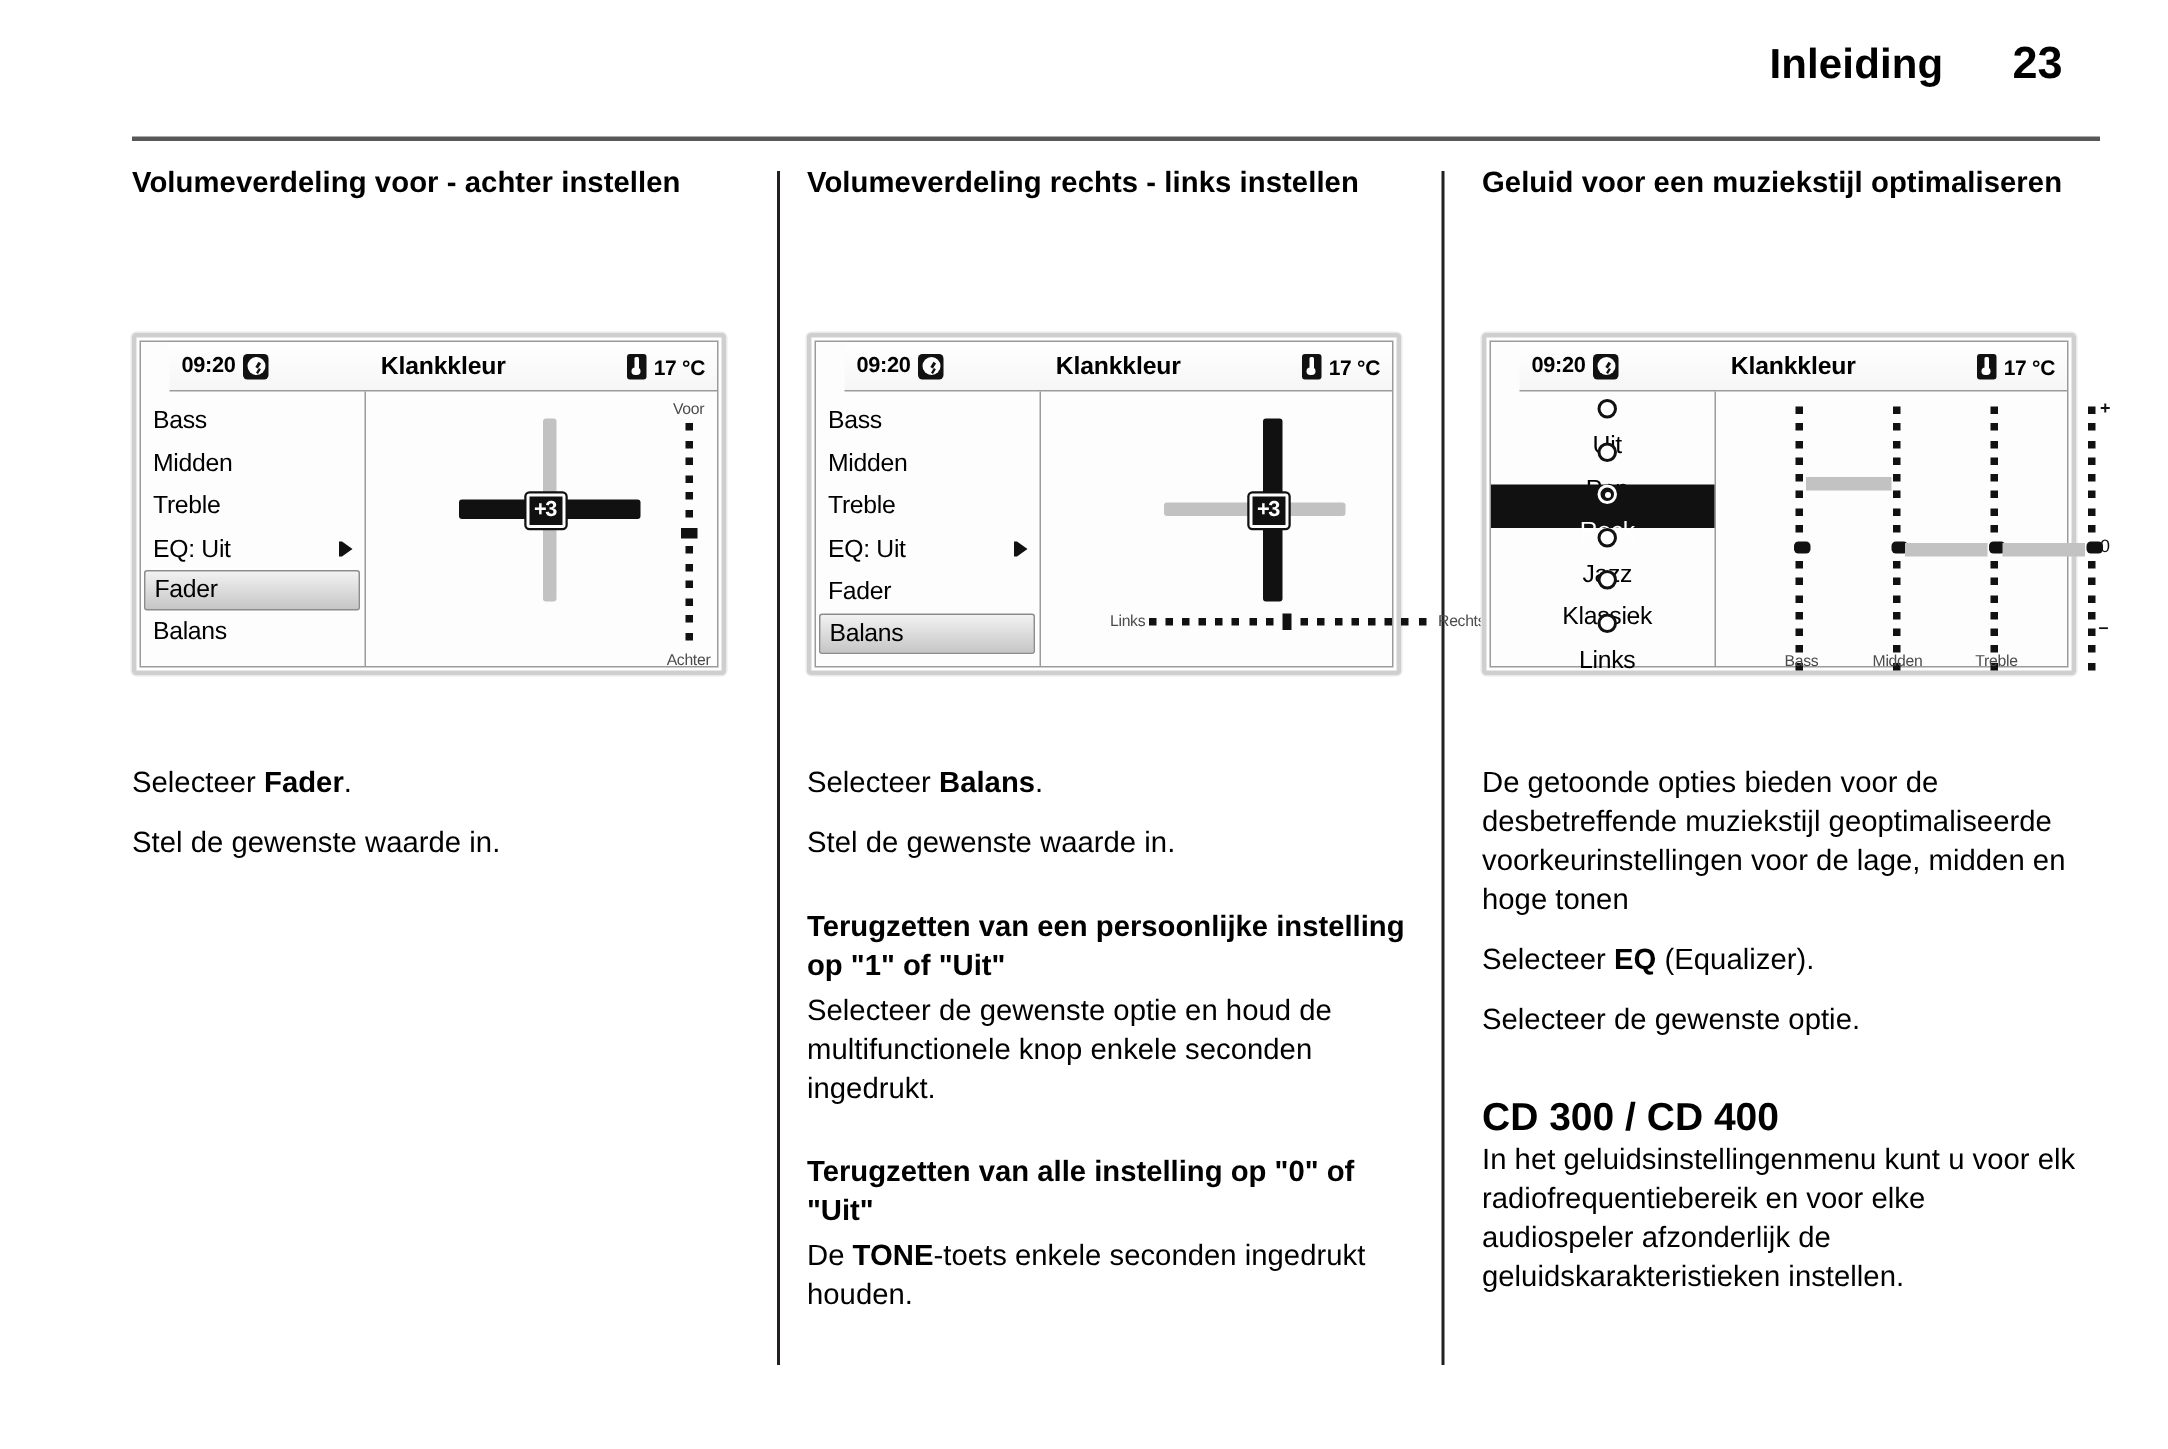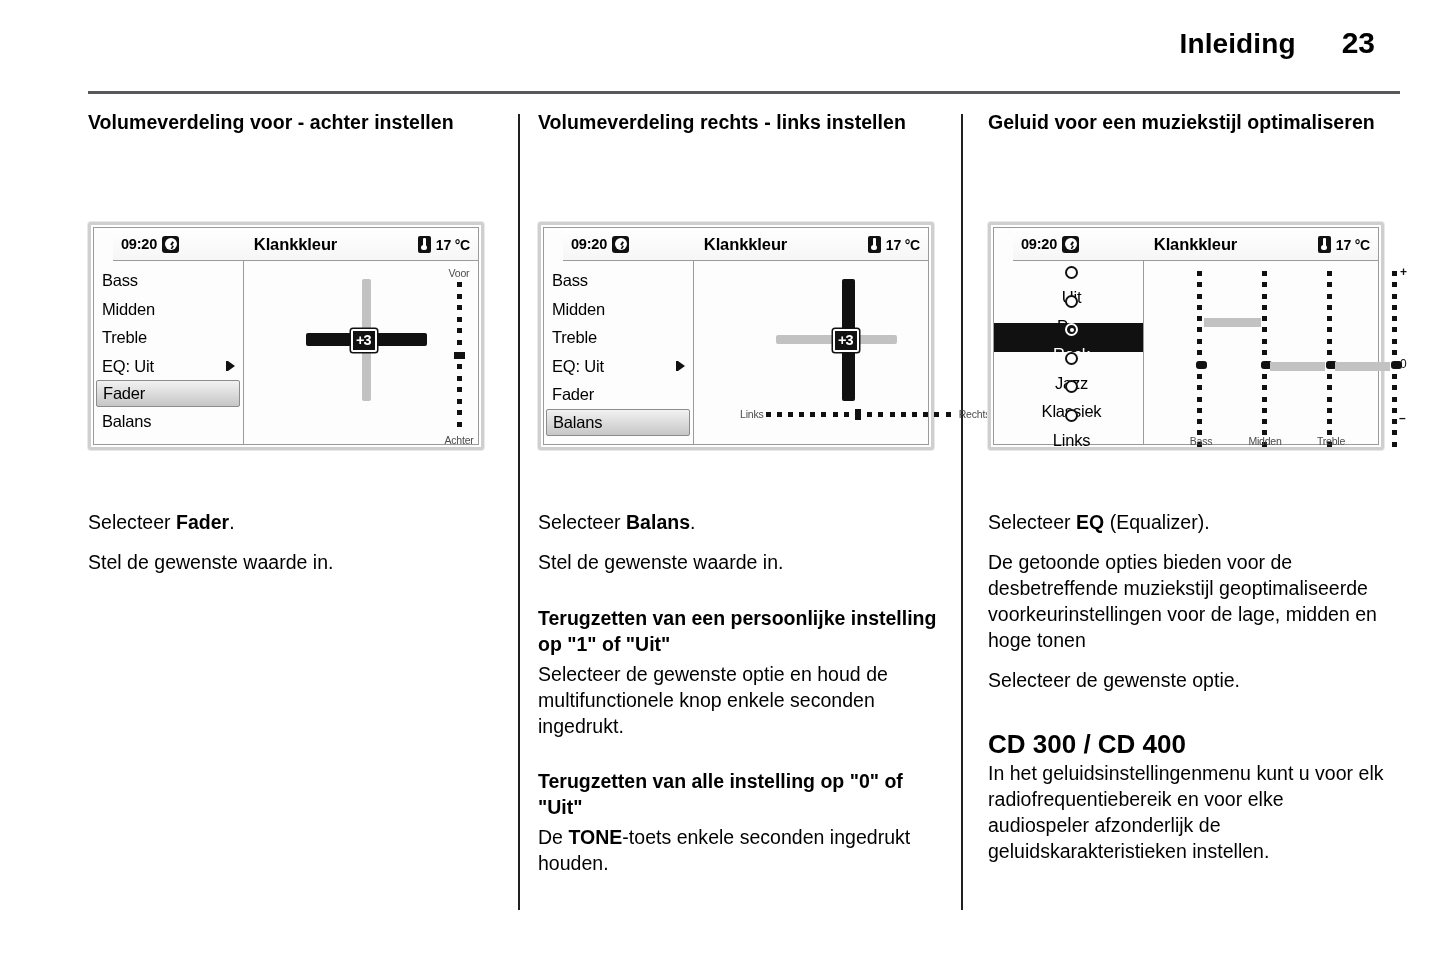--- a/index.html
+++ b/index.html
@@ -521,21 +521,21 @@
               <div class="eq-sign" style="left:216px;top:96px;font-weight:normal;">0</div>
               <div class="eq-sign" style="left:215px;top:150px;">–</div>
 
             </div>
           </div>
         </div>
       </div>
     </div>
 
     <div class="body-block" style="top:400px;">
+      <p class="para">De getoonde opties bieden voor de desbetreffende muziekstijl geoptimaliseerde voorkeurinstellingen voor de lage, midden en hoge tonen</p>
       <p class="para"><span>Selecteer </span><b class="em">EQ</b><span> (Equalizer).</span></p>
-      <p class="para">De getoonde opties bieden voor de desbetreffende muziekstijl geoptimaliseerde voorkeurinstellingen voor de lage, midden en hoge tonen</p>
       <p class="para">Selecteer de gewenste optie.</p>
       <h3 class="big">CD 300 / CD 400</h3>
       <p class="para">In het geluidsinstellingenmenu kunt u voor elk radiofrequentiebereik en voor elke audiospeler afzonderlijk de geluidskarakteristieken instellen.</p>
     </div>
   </div>
 
 </div>
 
 </body></html>

